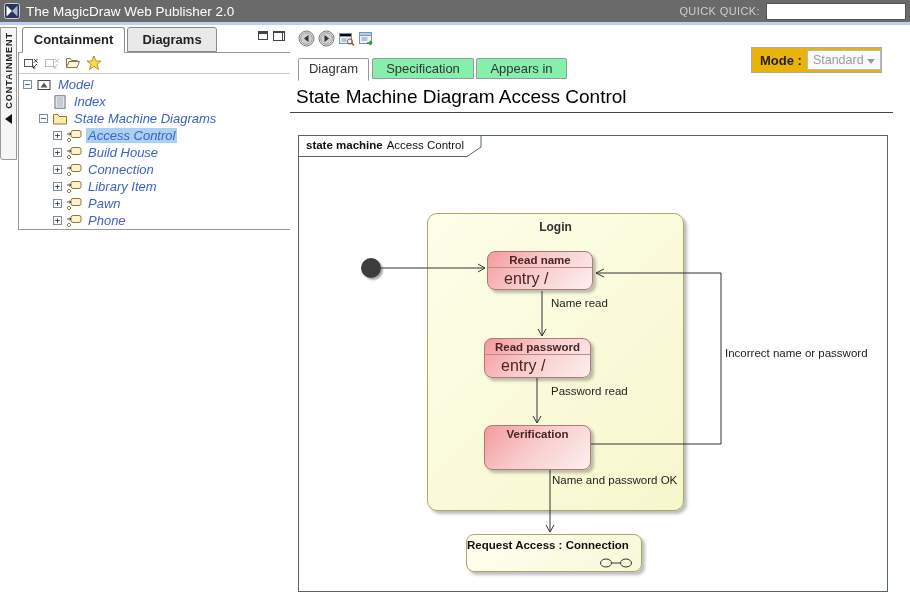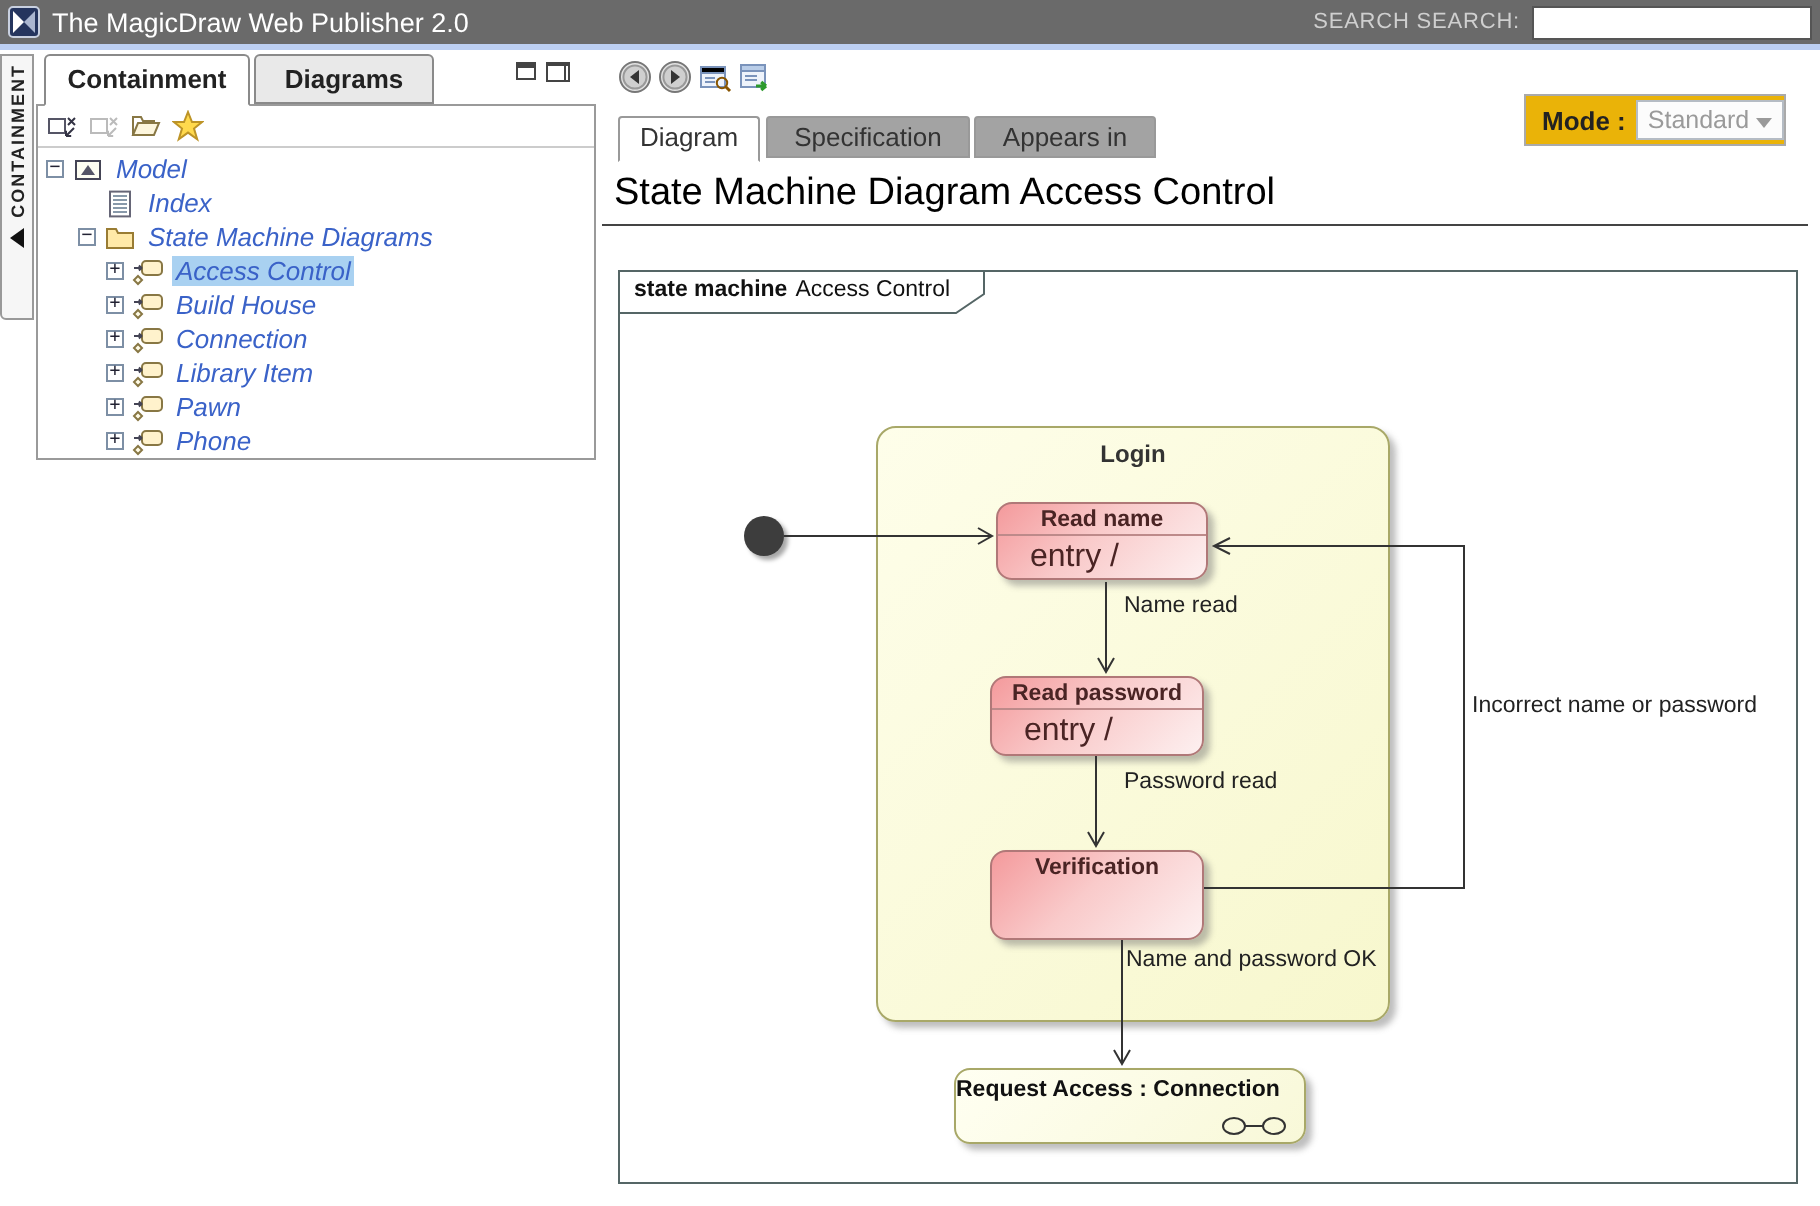--- a/index.html
+++ b/index.html
@@ -56,27 +56,27 @@
               font-family:"DejaVu Sans Mono",monospace; }
   .expander:empty { visibility:hidden; }
   .nico { width:16px; height:14px; flex:0 0 auto; margin-right:4px; }
   .tlabel-node { padding:0 2px;font-style:italic; }
   .tlabel-node.selected { background:#a9d1f1; }
 
   
   .vdivider { position:absolute; left:301px; top:25px; width:6px; height:578px; background:#bccff2; }
 
   
-  .main { position:absolute; left:301px; top:25px; width:603px; height:578px; background:#fff; }
+  .main { position:absolute; left:290px; top:25px; width:603px; height:578px; background:#fff; }
   .mtoolbar { position:absolute; left:8px; top:5px; display:flex; gap:3px; }
   .mico { width:17px; height:17px; }
 
   .mtabs { position:absolute; left:0; top:33px; height:22px; width:100%; }
   .mtab { position:absolute; top:0; height:21px; line-height:20px; text-align:center; font-size:13px;
-          color:#333; border:1px solid #999; border-radius:2px 2px 0 0; background:#a3a3a3; }
+          color:#333; border:1px solid #999; border-radius:2px 2px 0 0; background:#86efac; }
   .mtab.active { left:8px; width:71px; background:#fff; border-bottom:1px solid #fff; height:23px; z-index:4; }
   .mtab.t2 { left:82px; width:102px; }
   .mtab.t3 { left:186px; width:91px; }
 
   .mode-box { position:absolute; left:461px; top:22px; width:131px; height:26px; border:1px solid #aaa;
               display:flex; align-items:center; padding-left:8px; background:#eab308; }
   .mode-label { font-size:13px; font-weight:bold; color:#222; margin-right:5px; white-space:nowrap; }
   .mode-select { width:84px; height:20px; border:1px solid #b5bcc4; background:#fcfcfc; color:#9a9a9a;
                  font-size:12.5px; display:flex; align-items:center; padding-left:5px; position:relative; }
   .mode-select::after { content:""; position:absolute; right:5px; top:8px; width:0; height:0;
@@ -131,21 +131,21 @@
 <div id="page">
 
   <div class="topbar">
     <svg class="logo" viewBox="0 0 16 16">
       <rect x="0.5" y="0.5" width="15" height="15" rx="2" fill="#25355e" stroke="#c8d0e0"></rect>
       <path d="M2.5,2.5 L8,8 L2.5,13.5 Z" fill="#ffffff"></path>
       <path d="M13.5,2.5 L8,8 L13.5,13.5 Z" fill="#aab6d0"></path>
     </svg>
     <span class="topbar-title">The MagicDraw Web Publisher 2.0</span>
     <span class="topbar-spacer"></span>
-    <span class="qs-label">SEARCH SEARCH:</span>
+    <span class="qs-label">QUICK QUICK:</span>
     <input class="qs-input" type="text" value="" style="">
   </div>
   <div class="blue-hline"></div>
 
   <div class="side-tab">
     <span class="side-tab-label">CONTAINMENT</span>
     <span class="side-tab-tri"></span>
   </div>
 
   <div class="left-panel">

